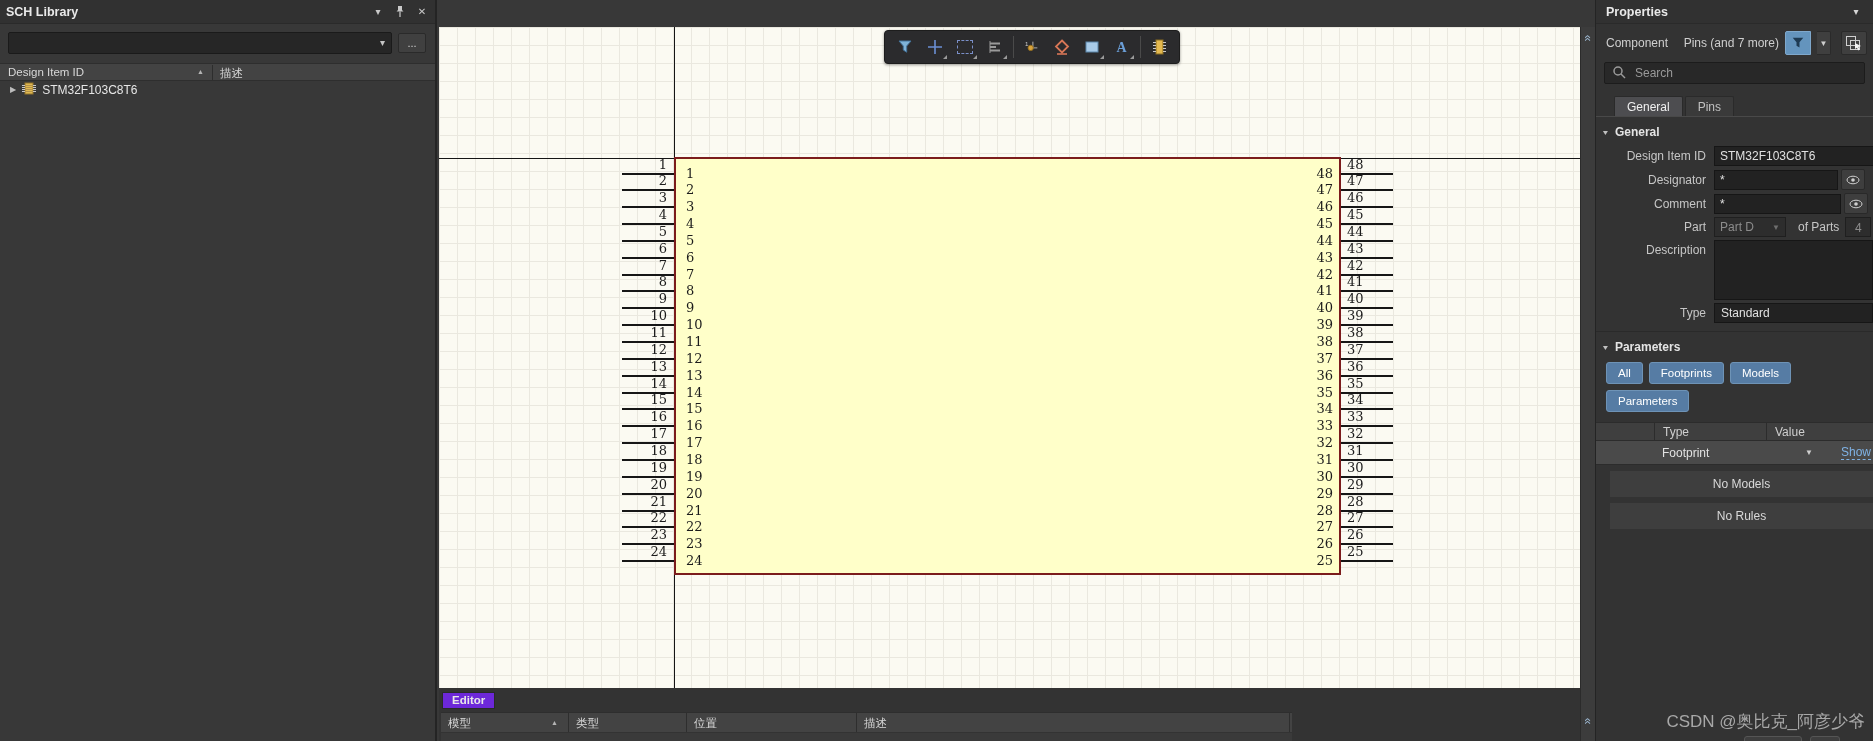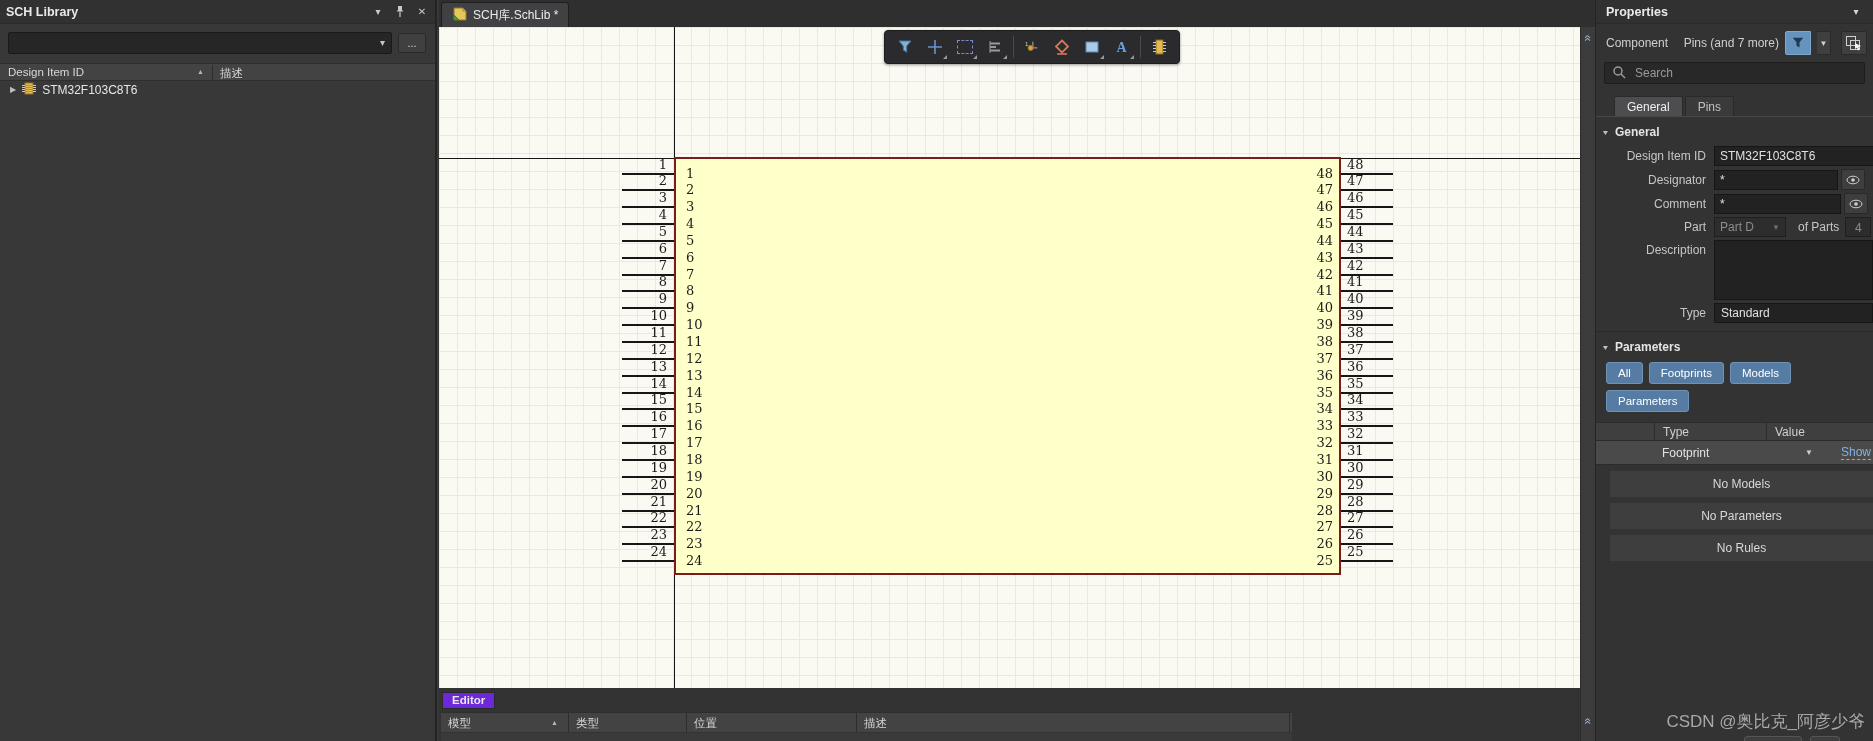--- a/index.html
+++ b/index.html
@@ -149,32 +149,20 @@
         <svg width="14" height="13" viewBox="0 0 14 13">
             <rect x="3" y="1" width="8" height="11" fill="#e0b952" stroke="#94752a"></rect>
             <path stroke="#b2914a" d="M3.5 3.5h7M3.5 5.5h7M3.5 7.5h7M3.5 9.5h7"></path>
             <path stroke="#c9c9c9" d="M0 3.5h3M0 5.5h3M0 7.5h3M0 9.5h3M11 3.5h3M11 5.5h3M11 7.5h3M11 9.5h3"></path>
           </svg>
       </span>
       <span class="item-label" data-interactable="false">STM32F103C8T6</span>
     </div>
   </aside>
 
-  <div id="tabbar" data-interactable="false">
-    <div class="doc-tab" data-interactable="true">
-      <span data-interactable="false">
-        <svg width="16" height="15" viewBox="0 0 16 15">
-            <path d="M2 2h9l3 3v9H2z" fill="#e8c75a" stroke="#8f7a2c"></path>
-            <path d="M11 2v3h3z" fill="#f4e19a" stroke="#8f7a2c"></path>
-            <path d="M2 9l5 5H2z" fill="#57a33c" stroke="#3c7928"></path>
-          </svg>
-      </span>
-      <span data-interactable="false">SCH库.SchLib *</span>
-    </div>
-  </div>
 
   <div id="canvas" data-interactable="true">
     <div id="crosshair-v" data-interactable="false"></div>
     <div id="crosshair-h" data-interactable="false"></div>
     <div id="component-body" data-interactable="true"></div>
 
     <div id="canvas-toolbar" data-interactable="false">
       <button class="tbtn" data-interactable="true">
         <svg width="16" height="16" viewBox="0 0 16 16">
             <path d="M2 2h12l-4.3 5v6.2L6.3 11V7z" fill="#7fb3d8" stroke="#45749c"></path>
@@ -501,21 +489,20 @@
       <span class="c2" data-interactable="true">Value</span>
     </div>
     <div class="fp-row" data-interactable="true">
       <span class="fp-name" data-interactable="false">Footprint</span>
       <span class="fp-arrow" data-interactable="true">▼</span>
       <span class="fp-link" data-interactable="true">Show</span>
     </div>
 
     <div id="param-bands" data-interactable="false">
         <div class="band" data-interactable="false">No Models</div>
-        <div class="band" data-interactable="false">No Parameters</div>
         <div class="band" data-interactable="false">No Rules</div>
       </div>
 
     <div id="watermark" data-interactable="false">CSDN @奥比克_阿彦少爷</div>
 
     <div id="add-row" data-interactable="false">
       <button class="add-btn" data-interactable="true">Add</button>
       <button class="edit-btn" data-interactable="true"></button>
     </div>
   </aside>

